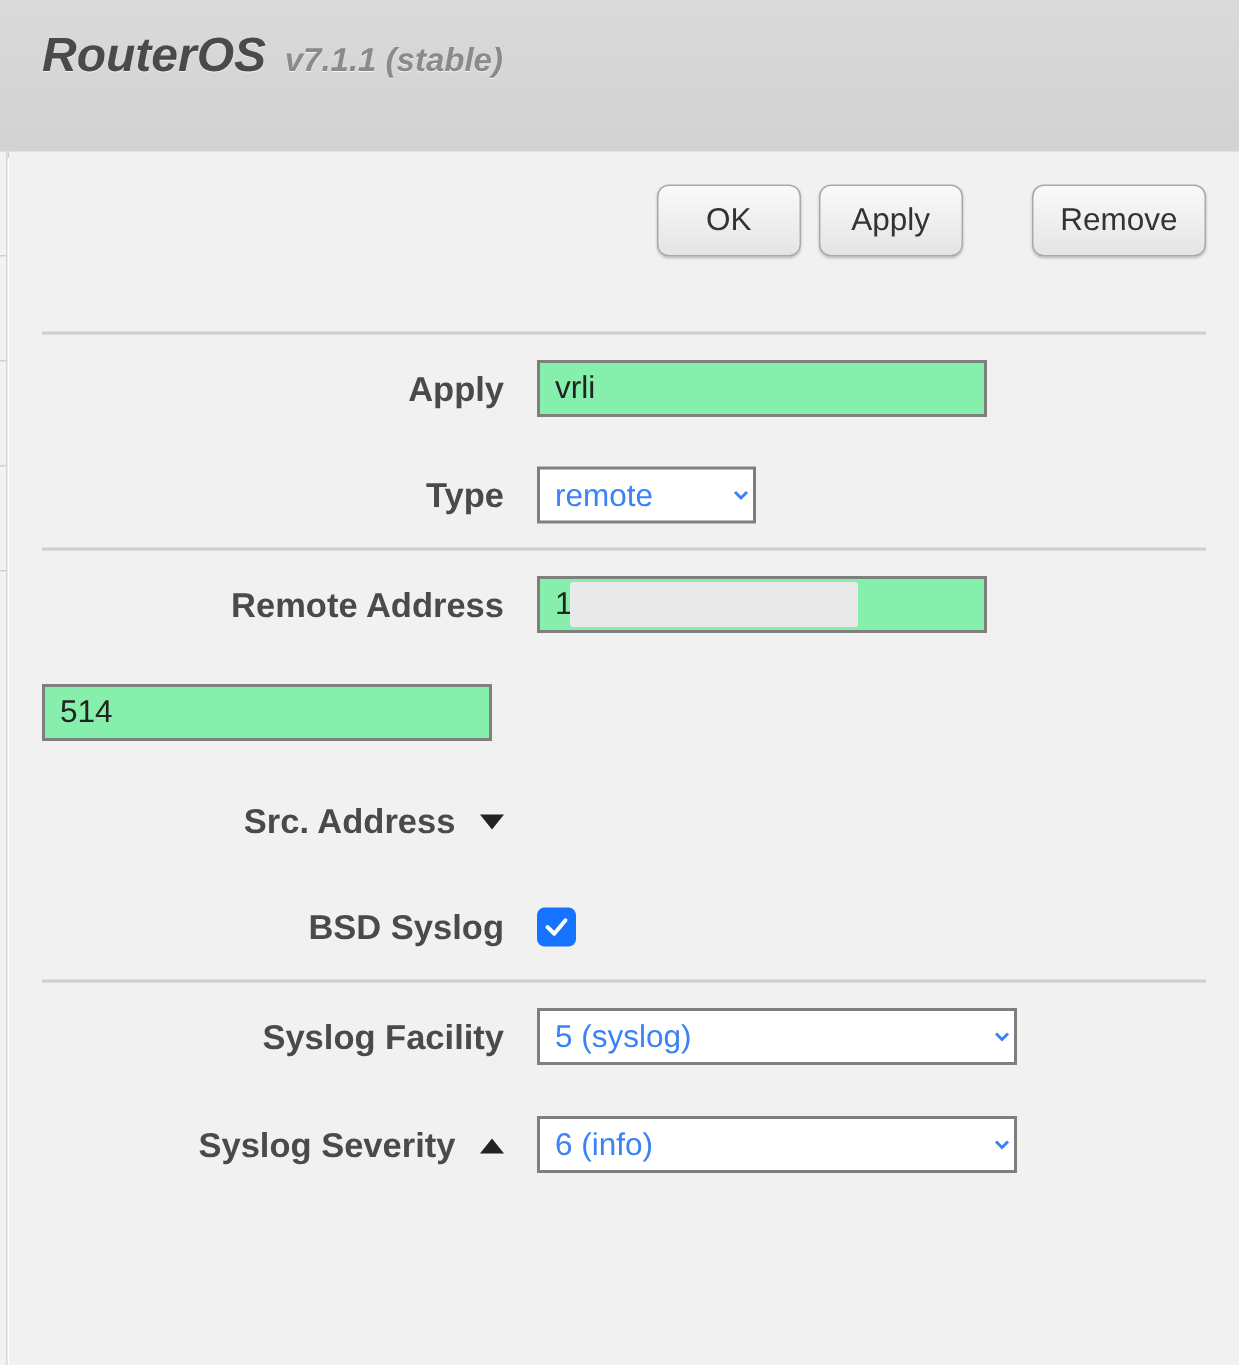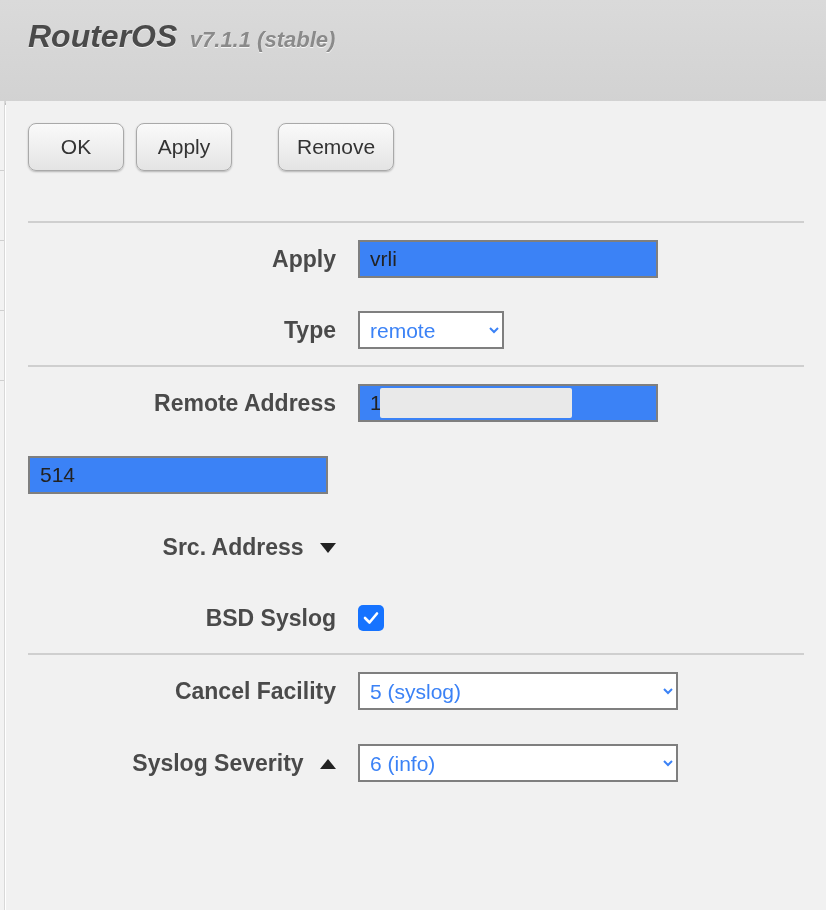--- a/index.html
+++ b/index.html
@@ -45,20 +45,21 @@
   .content {
     position: absolute;
     left: 6px; right: 0; top: 101px; bottom: 0;
     background: #f1f1f1;
     padding: 22px 22px 0 22px;
   }
   .toolbar {
     display: flex;
     gap: 12px;
     margin-bottom: 50px;
+    justify-content: flex-end;
   }
   .toolbar-gap {
     width: 22px;
   }
   button.tb {
     min-width: 96px;
     height: 48px;
     font-size: 21px;
     color: #333;
     background: linear-gradient(to bottom, #fafafa 0%, #e4e4e4 100%);
@@ -106,21 +107,21 @@
     border-bottom: 10px solid #222;
   }
   .form-control-cell {
     flex: 0 0 auto;
   }
   input.txt {
     height: 38px;
     font-size: 21px;
     padding: 2px 10px;
     border: 2px solid #7f7f7f;
-    background: #3b82f6;
+    background: #86efac;
     color: #222;
   }
   input.txt.w300 { width: 300px; }
   select.sel {
     height: 38px;
     font-size: 21px;
     padding: 2px 6px;
     border: 2px solid #7f7f7f;
     background: #fff;
     color: #3b82f6;
@@ -212,21 +213,21 @@
       <div class="form-control-cell">
         <span class="checkbox">
           <svg viewBox="0 0 24 24">
             <path d="M4 12 L10 18 L20 6" stroke="#fff" stroke-width="3.5" fill="none" stroke-linecap="round" stroke-linejoin="round"></path>
           </svg>
         </span>
       </div>
     </div>
 
     <div class="form-row">
-      <div class="form-label">Cancel Facility</div>
+      <div class="form-label">Syslog Facility</div>
       <div class="form-control-cell">
         <select class="sel w268">
           <option>5 (syslog)</option>
         </select>
       </div>
     </div>
 
     <div class="form-row">
       <div class="form-label">
         <span>Syslog Severity</span>

